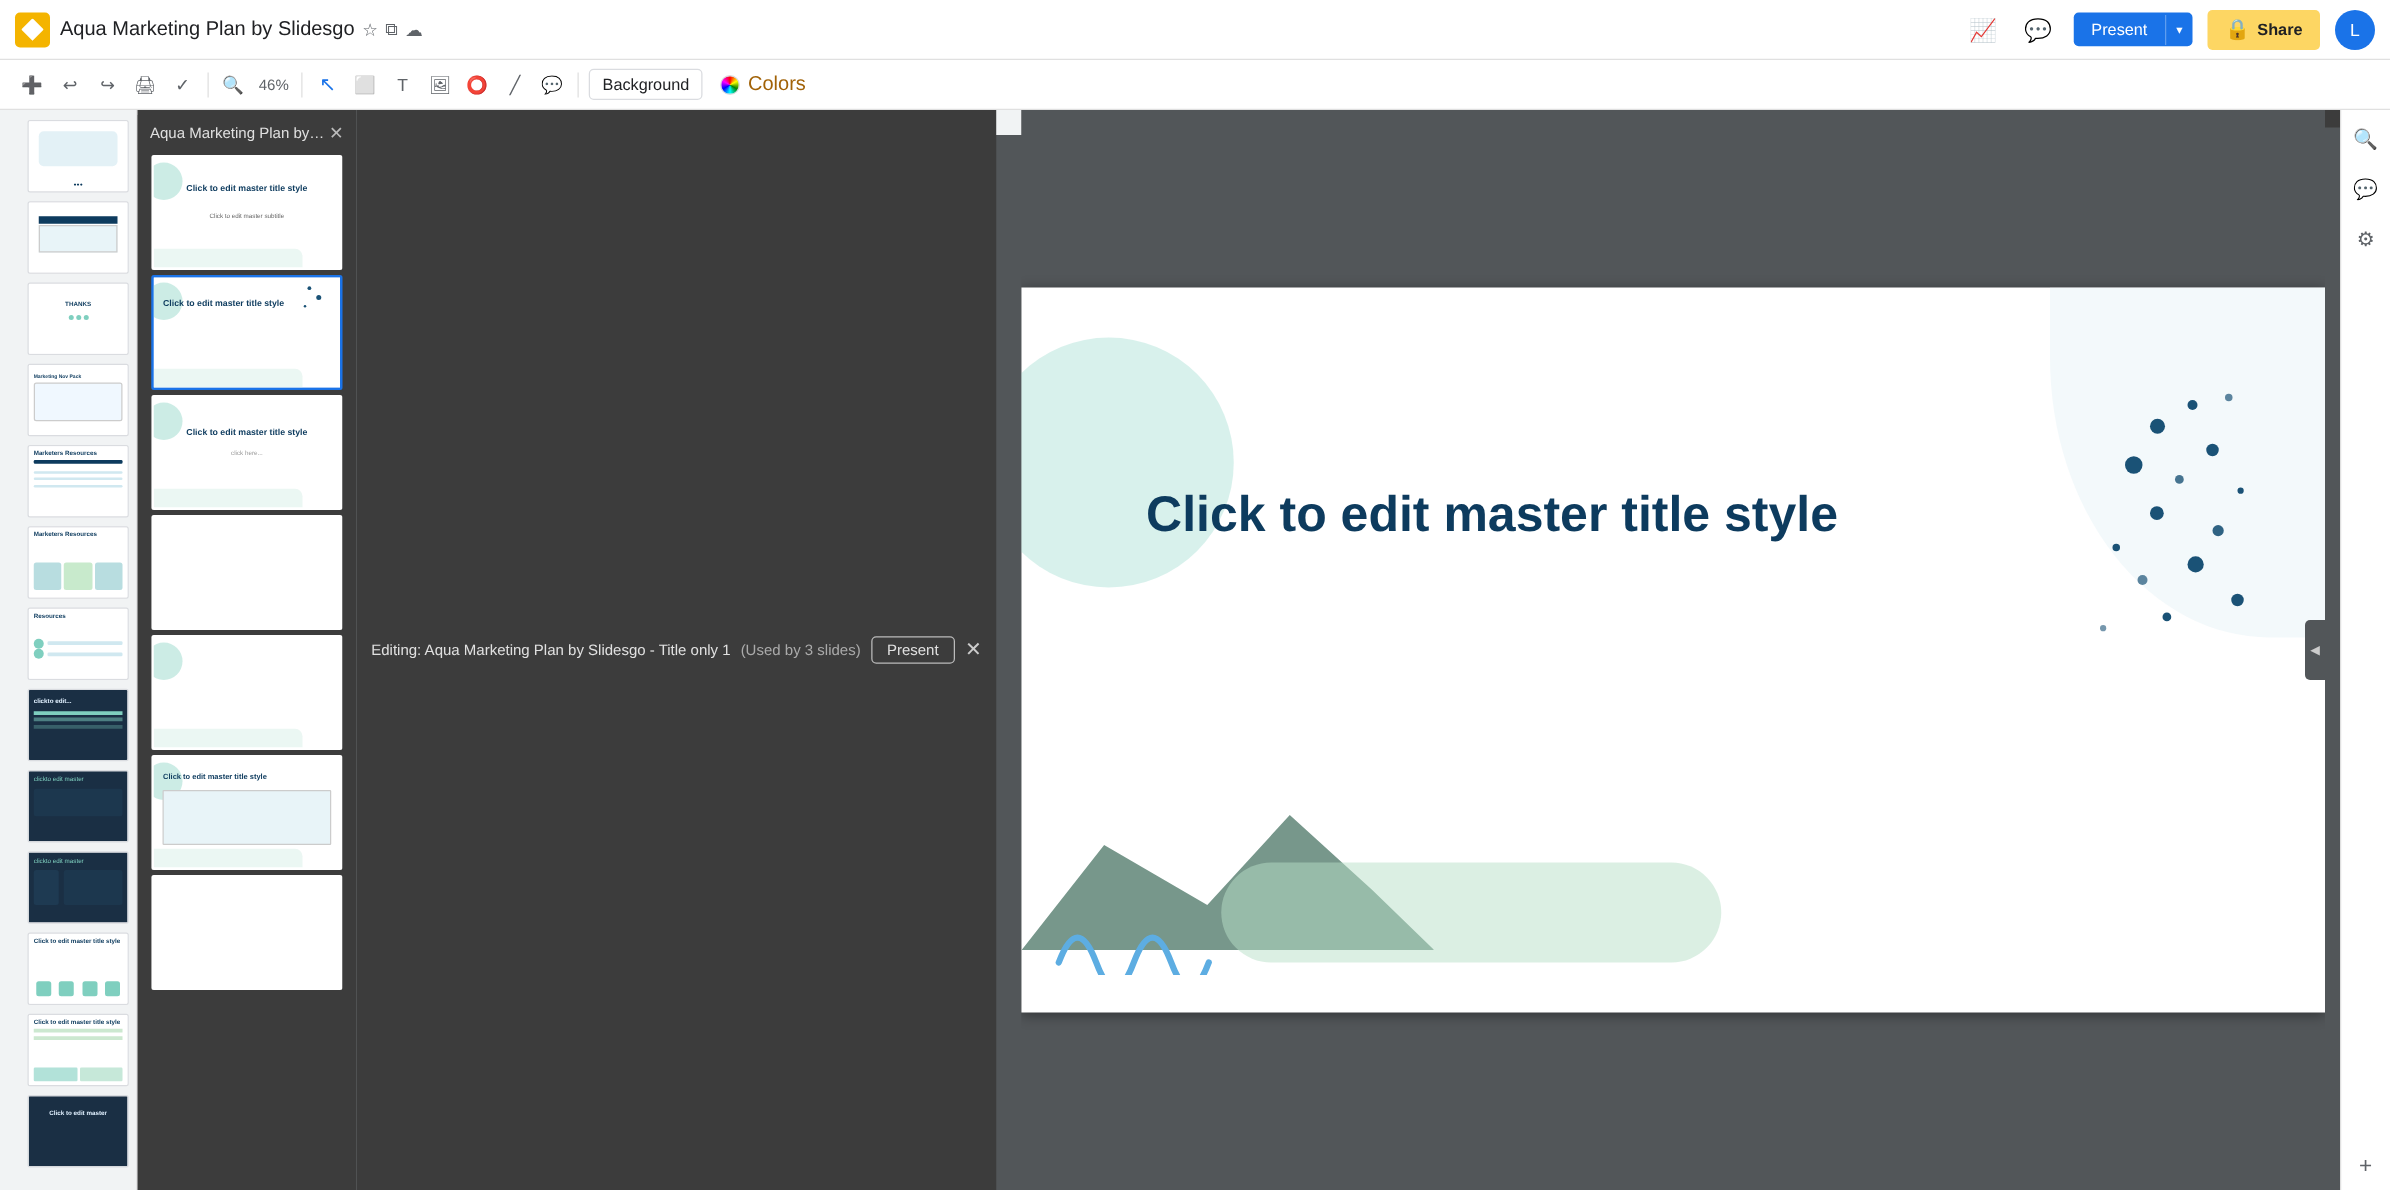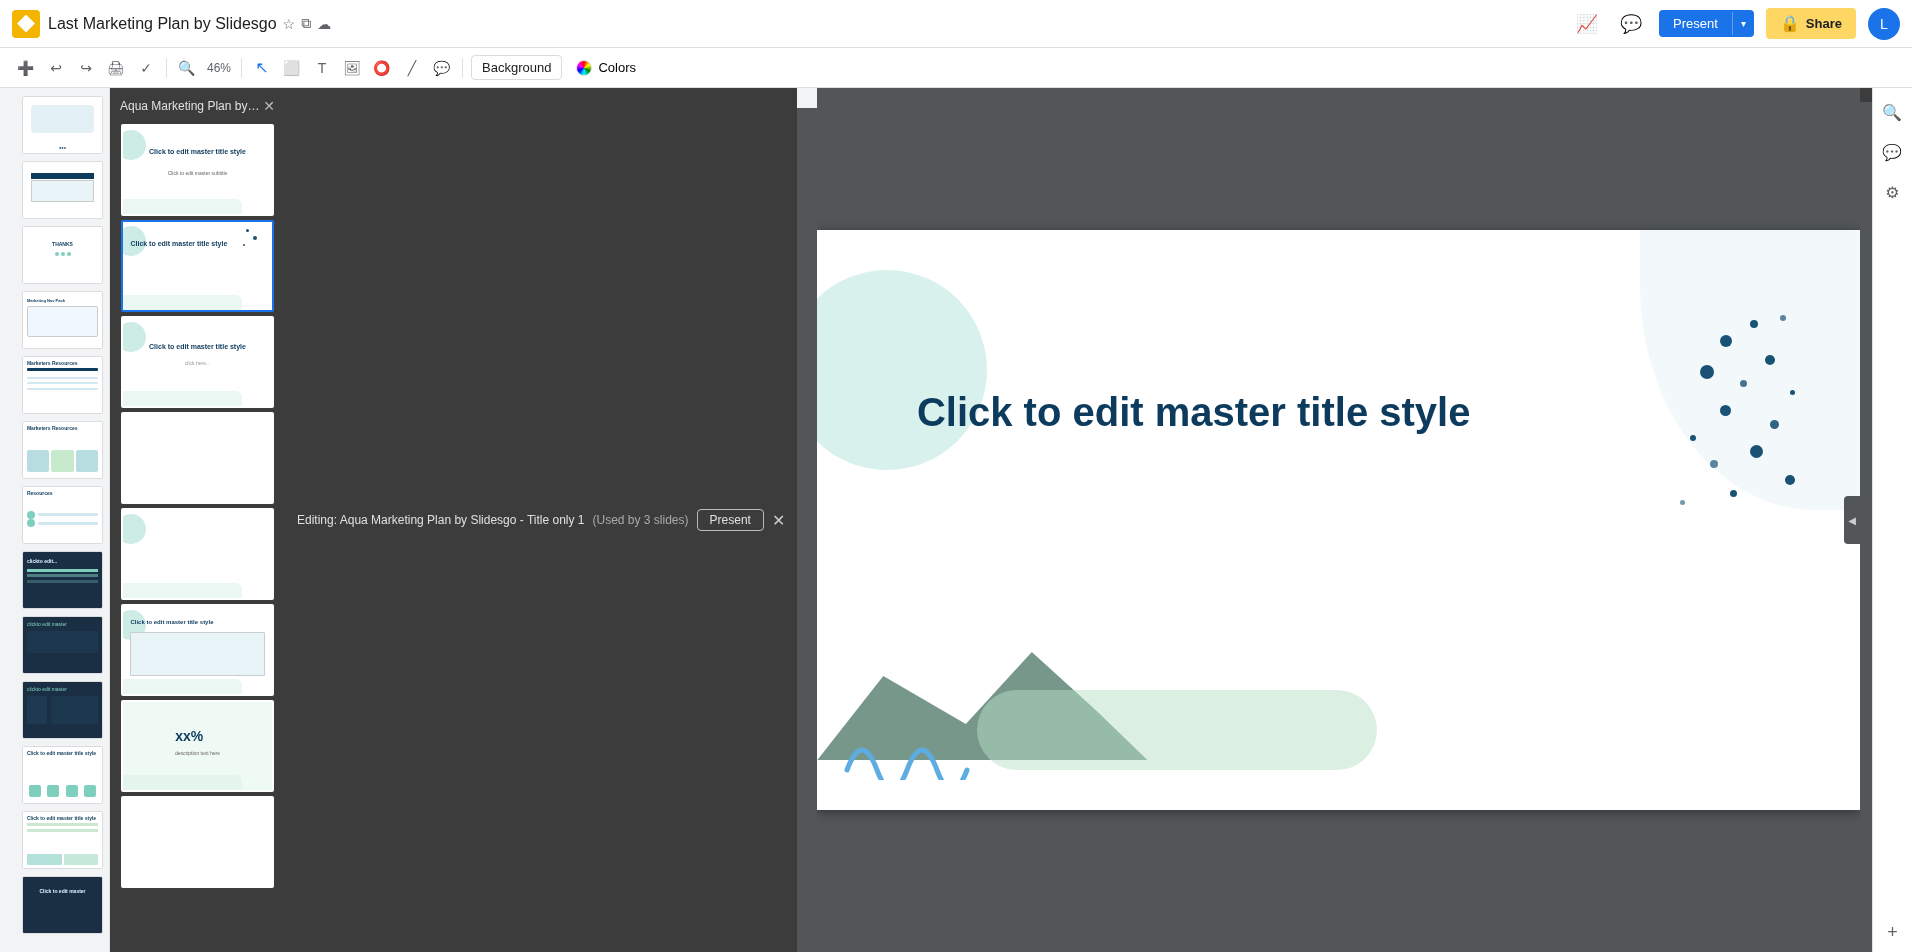--- a/index.html
+++ b/index.html
@@ -164,22 +164,22 @@
       color: #202124;
       background: #fff;
     }
     .toolbar-colors-btn {
       display: flex;
       align-items: center;
       gap: 6px;
       padding: 4px 10px;
       border: none;
       cursor: pointer;
-      font-size: 13px;
-      color: #000000;
+      font-size: 16px;
+      color: #a16207;
       background: transparent;
     }
     .colors-circle {
       width: 16px; height: 16px;
       border-radius: 50%;
       background: conic-gradient(red, yellow, green, cyan, blue, magenta, red);
       border: 1px solid #dadce0;
     }
 
     
@@ -492,21 +492,21 @@
   </style>
 </head>
 <body>
 
 <div class="top-bar">
   <div class="app-logo">
     <div class="app-logo-inner"></div>
   </div>
   <div class="doc-title-area">
     <div class="doc-title-row">
-      <span class="doc-title">Last Marketing Plan by Slidesgo</span>
+      <span class="doc-title">Aqua Marketing Plan by Slidesgo</span>
       <span class="title-icon">☆</span>
       <span class="title-icon">⧉</span>
       <span class="title-icon">☁</span>
     </div>
   </div>
   <div class="top-bar-right">
     <div class="top-bar-icon">📈</div>
     <div class="top-bar-icon">💬</div>
     <div class="present-btn">
       <span class="present-label">Present</span>
@@ -773,28 +773,20 @@
     <div class="master-thumb">
       <div class="master-thumb-inner">
         <div style="position:absolute;inset:0;background:#fff;"></div>
         <div class="mini-teal"></div>
         <div style="position:absolute;top:15%;left:5%;right:5%;font-size:6px;font-weight:bold;color:#0d3b5e;">Click to edit master title style</div>
         <div style="position:absolute;top:30%;left:5%;right:5%;height:50%;background:#e8f4f8;border:1px solid #ccc;border-radius:1px;"></div>
         <div class="mini-green-bottom"></div>
       </div>
     </div>
 
-    <div class="master-thumb">
-      <div class="master-thumb-inner">
-        <div style="position:absolute;inset:0;background:#f0faf4;"></div>
-        <div style="position:absolute;top:30%;left:35%;font-size:14px;font-weight:bold;color:#0d3b5e;">xx%</div>
-        <div style="position:absolute;top:55%;left:10%;right:10%;font-size:5px;color:#666;text-align:center;">description text here</div>
-        <div class="mini-green-bottom"></div>
-      </div>
-    </div>
 
     <div class="master-thumb">
       <div class="master-thumb-inner">
         <div style="position:absolute;inset:0;background:#fff;"></div>
       </div>
     </div>
 
   </div>
 
   <div class="edit-area">

